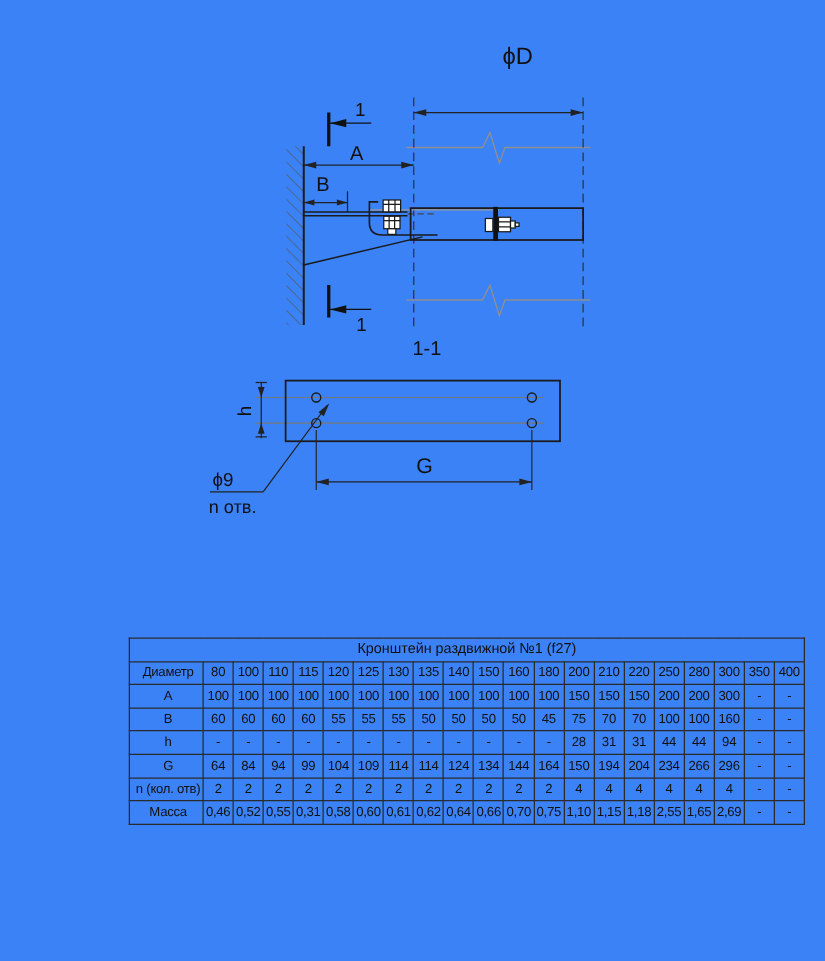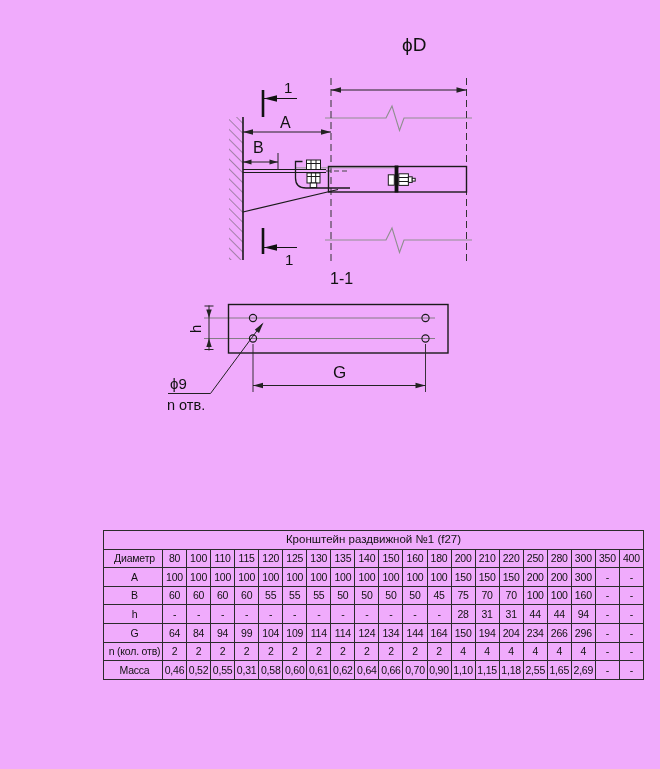--- a/index.html
+++ b/index.html
@@ -1,21 +1,21 @@
 <!DOCTYPE html>
 <html><head>
 <meta charset="utf-8">
 <style>
   html,body{margin:0;padding:0;background:#ffffff;}
-  .page{position:relative;width:660px;height:769px;background:#f0abfc;overflow:hidden;
+  .page{position:relative;width:660px;height:769px;background:#3b82f6;overflow:hidden;
         font-family:"Liberation Sans",sans-serif;color:#1a1a1a;text-decoration:underline;}
   svg{position:absolute;left:0;top:0;}
   svg text{font-family:"Liberation Sans",sans-serif;fill:#111;}
 
-  .spec-table{position:absolute;left:63px;top:530px;padding-left:40px;}
+  .spec-table{position:absolute;left:63px;top:510px;padding-left:40px;}
   table{border-collapse:collapse;table-layout:fixed;width:541px;}
   td{border:1px solid #2b2b2b;height:17.6px;padding:0;text-align:center;
      font-size:10.5px;line-height:1;color:#111;letter-spacing:-0.2px;
      white-space:nowrap;overflow:hidden;}
   td.title-cell{font-size:11.5px;letter-spacing:0;}
   td.lbl{text-align:center;padding-left:3px;}
 
   .notes{position:absolute;left:73px;top:688px;font-size:15.5px;line-height:22px;color:#262626;}
 </style>
 </head>
@@ -317,21 +317,21 @@
             <td>0,52</td>
             <td>0,55</td>
             <td>0,31</td>
             <td>0,58</td>
             <td>0,60</td>
             <td>0,61</td>
             <td>0,62</td>
             <td>0,64</td>
             <td>0,66</td>
             <td>0,70</td>
-            <td>0,90</td>
+            <td>0,75</td>
             <td>1,10</td>
             <td>1,15</td>
             <td>1,18</td>
             <td>2,55</td>
             <td>1,65</td>
             <td>2,69</td>
             <td>-</td>
             <td>-</td>
           </tr>
         </tbody>

